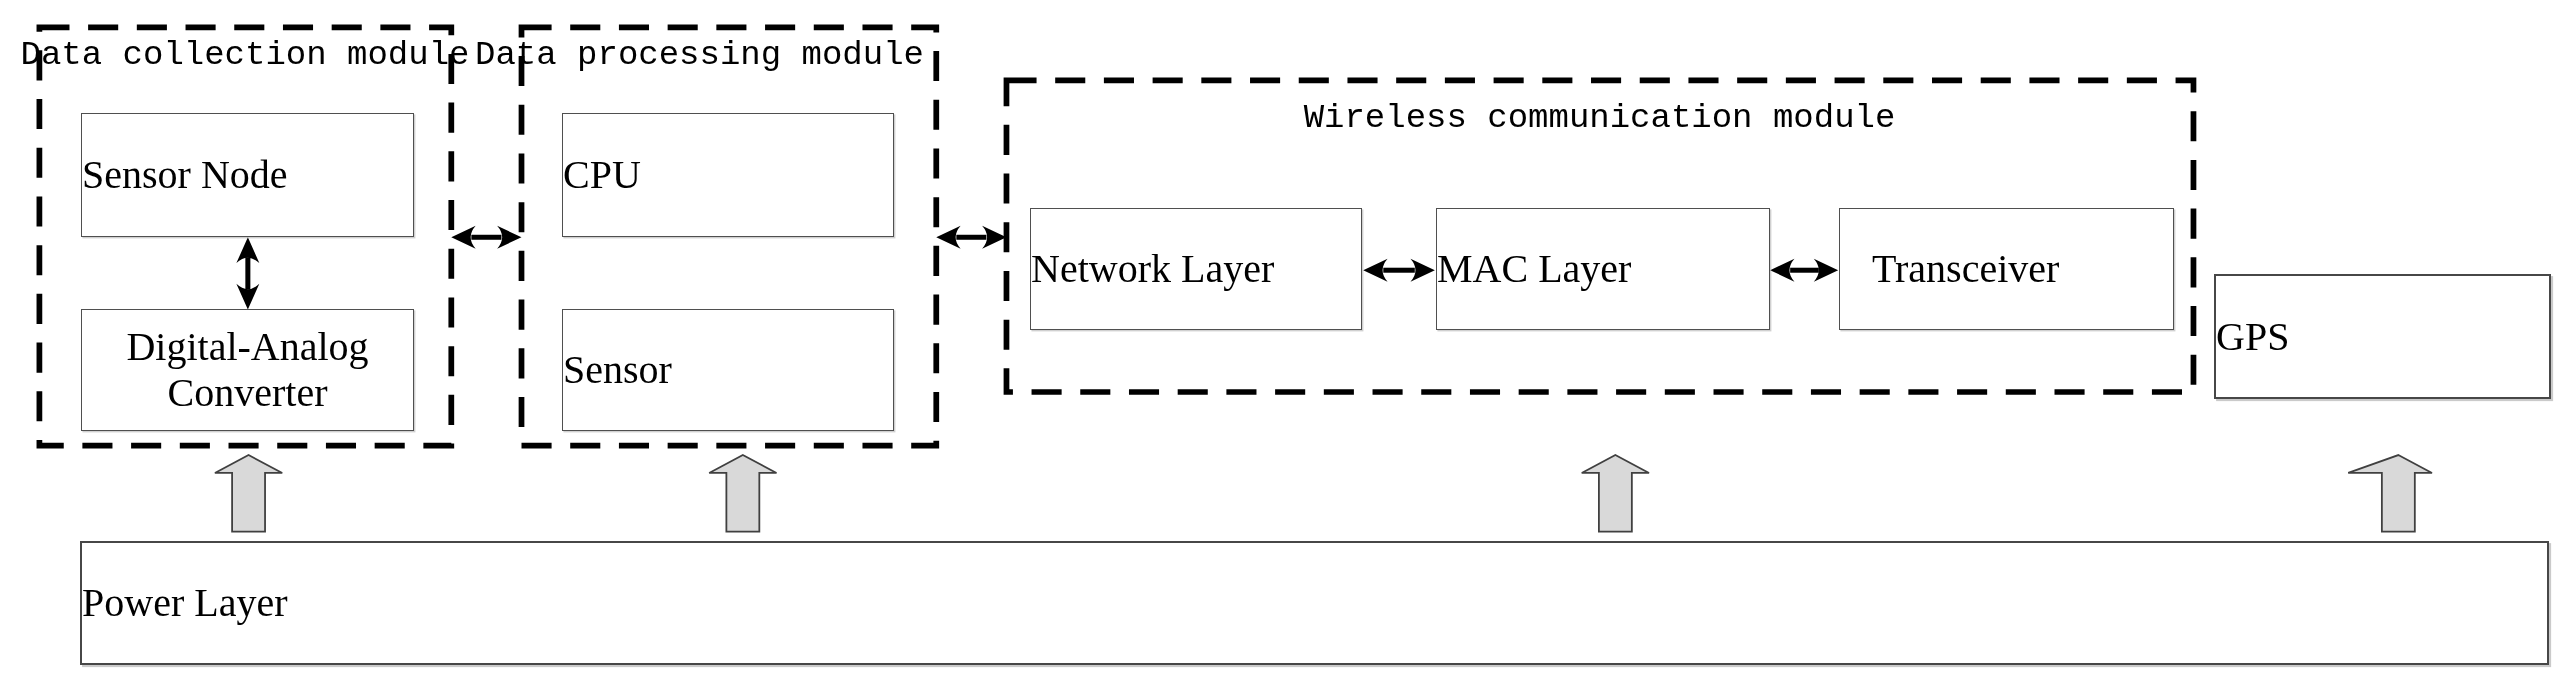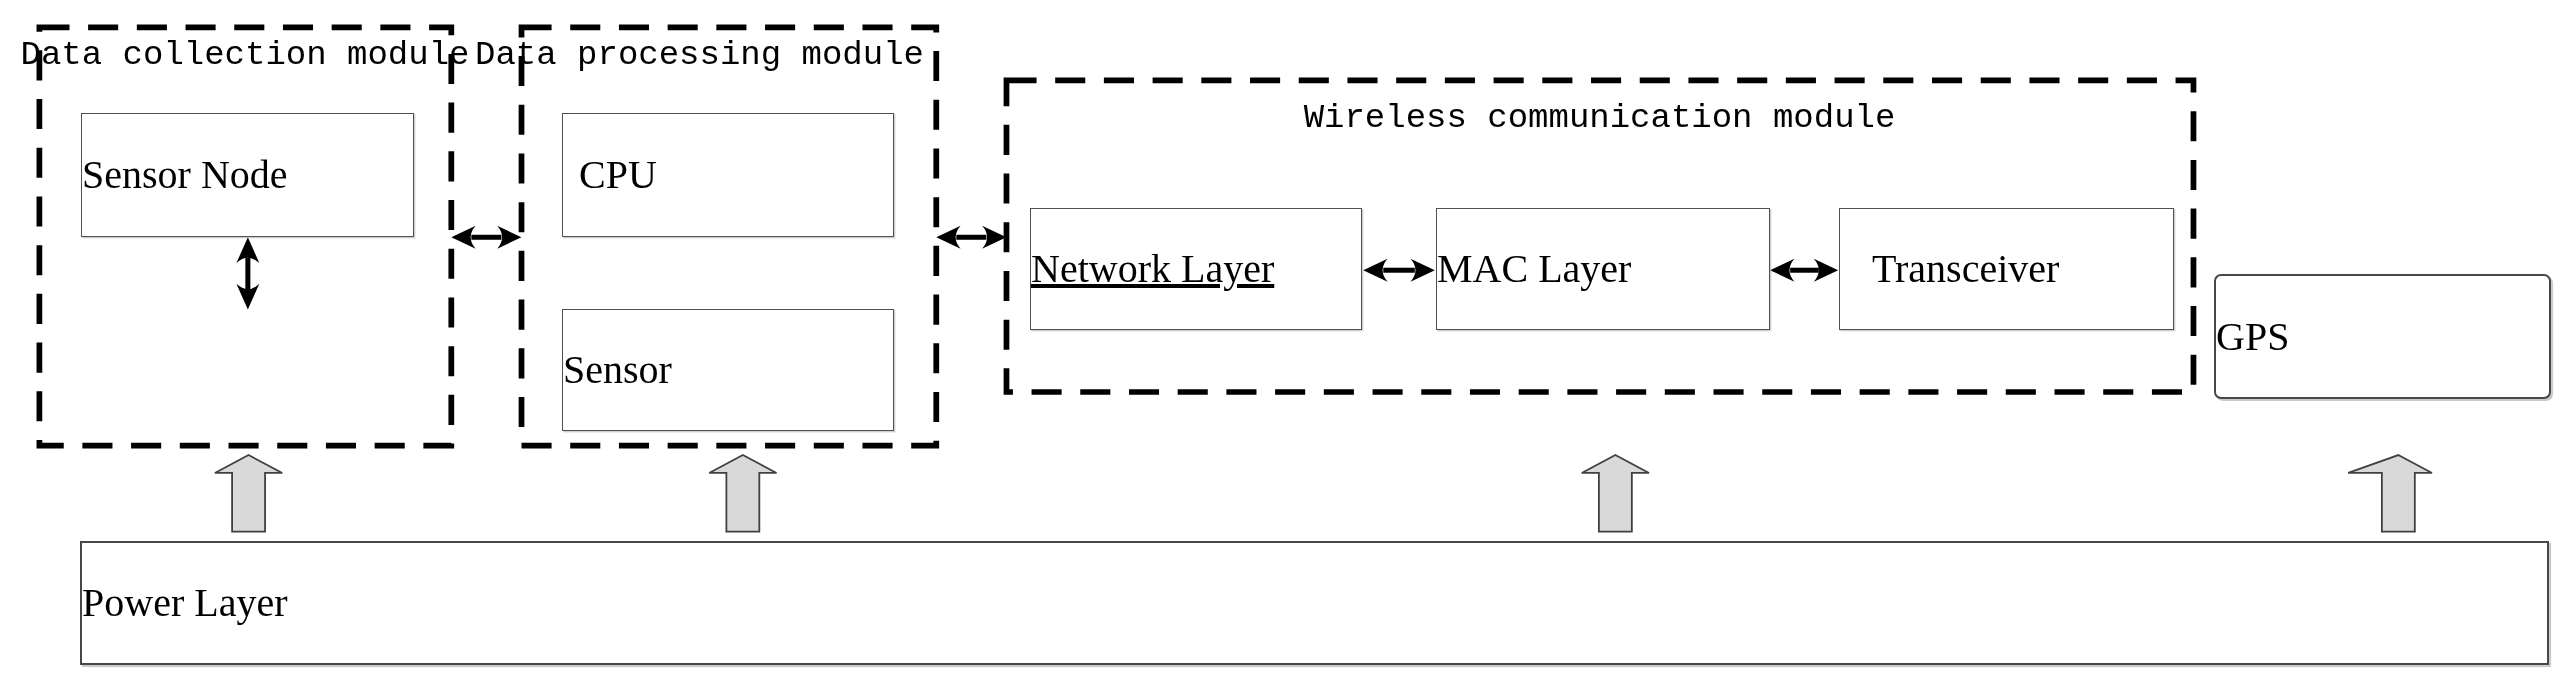--- a/index.html
+++ b/index.html
@@ -46,26 +46,26 @@
     line-height: 46px;
     box-sizing: border-box;
   }
   .big-box {
     border: 2.1px solid #474747;
     box-shadow: 2.1px 2.1px 0 rgba(150,150,150,0.5);
   }
   
   .box-sensor      { left: 81px;  top: 113px; width: 333px;  height: 124px; }
   .box-dac         { left: 81px;  top: 309px; width: 333px;  height: 122px; padding: 0 21.5px; }
-  .box-cpu         { left: 562px;  top: 113px; width: 332px;  height: 124px; padding-left: 16px; }
+  .box-cpu         { left: 562px;  top: 113px; width: 332px;  height: 124px; }
   .box-memory      { left: 562px;  top: 309px; width: 332px;  height: 122px; }
-  .box-network     { left: 1030px; top: 208px; width: 332px;  height: 122px; text-decoration: underline; }
+  .box-network     { left: 1030px; top: 208px; width: 332px;  height: 122px; }
   .box-mac         { left: 1436px; top: 208px; width: 334px;  height: 122px; }
   .box-transceiver { left: 1839px; top: 208px; width: 335px;  height: 122px; padding-left: 32px; }
-  .box-gps         { left: 2214px; top: 274px; width: 337px;  height: 125px; border-radius: 7px; }
+  .box-gps         { left: 2214px; top: 274px; width: 337px;  height: 125px; }
   .box-power       { left: 80px;  top: 541px; width: 2469px; height: 124px; }
   .title-collection { left: 39px;   top: 30px;  width: 412px;  }
   .title-processing { left: 492px;  top: 30px;  width: 415px;  }
   .title-wireless   { left: 1006px; top: 93px; width: 1187px; }
 </style>
 </head>
 <body>
 
 <div class="canvas">
 
@@ -111,20 +111,23 @@
     <polygon points="3348,635 3395,660 3371,660 3371,742 3325,742 3325,660 3278,660" fill="#d9d9d9" stroke="#404040" stroke-width="2.5"></polygon>
   </svg>
 
   <div class="module-title title-collection">Data collection module</div>
   <div class="module-title title-processing">Data processing module</div>
   <div class="module-title title-wireless">Wireless communication module</div>
 
   <div class="node-box box-sensor">
     <span>Sensor Node</span>
   </div>
+  <div class="node-box box-dac">
+    <span>Digital-Analog Converter</span>
+  </div>
   <div class="node-box box-cpu">
     <span>CPU</span>
   </div>
   <div class="node-box box-memory">
     <span>Sensor</span>
   </div>
   <div class="node-box box-network">
     <span>Network Layer</span>
   </div>
   <div class="node-box box-mac">

